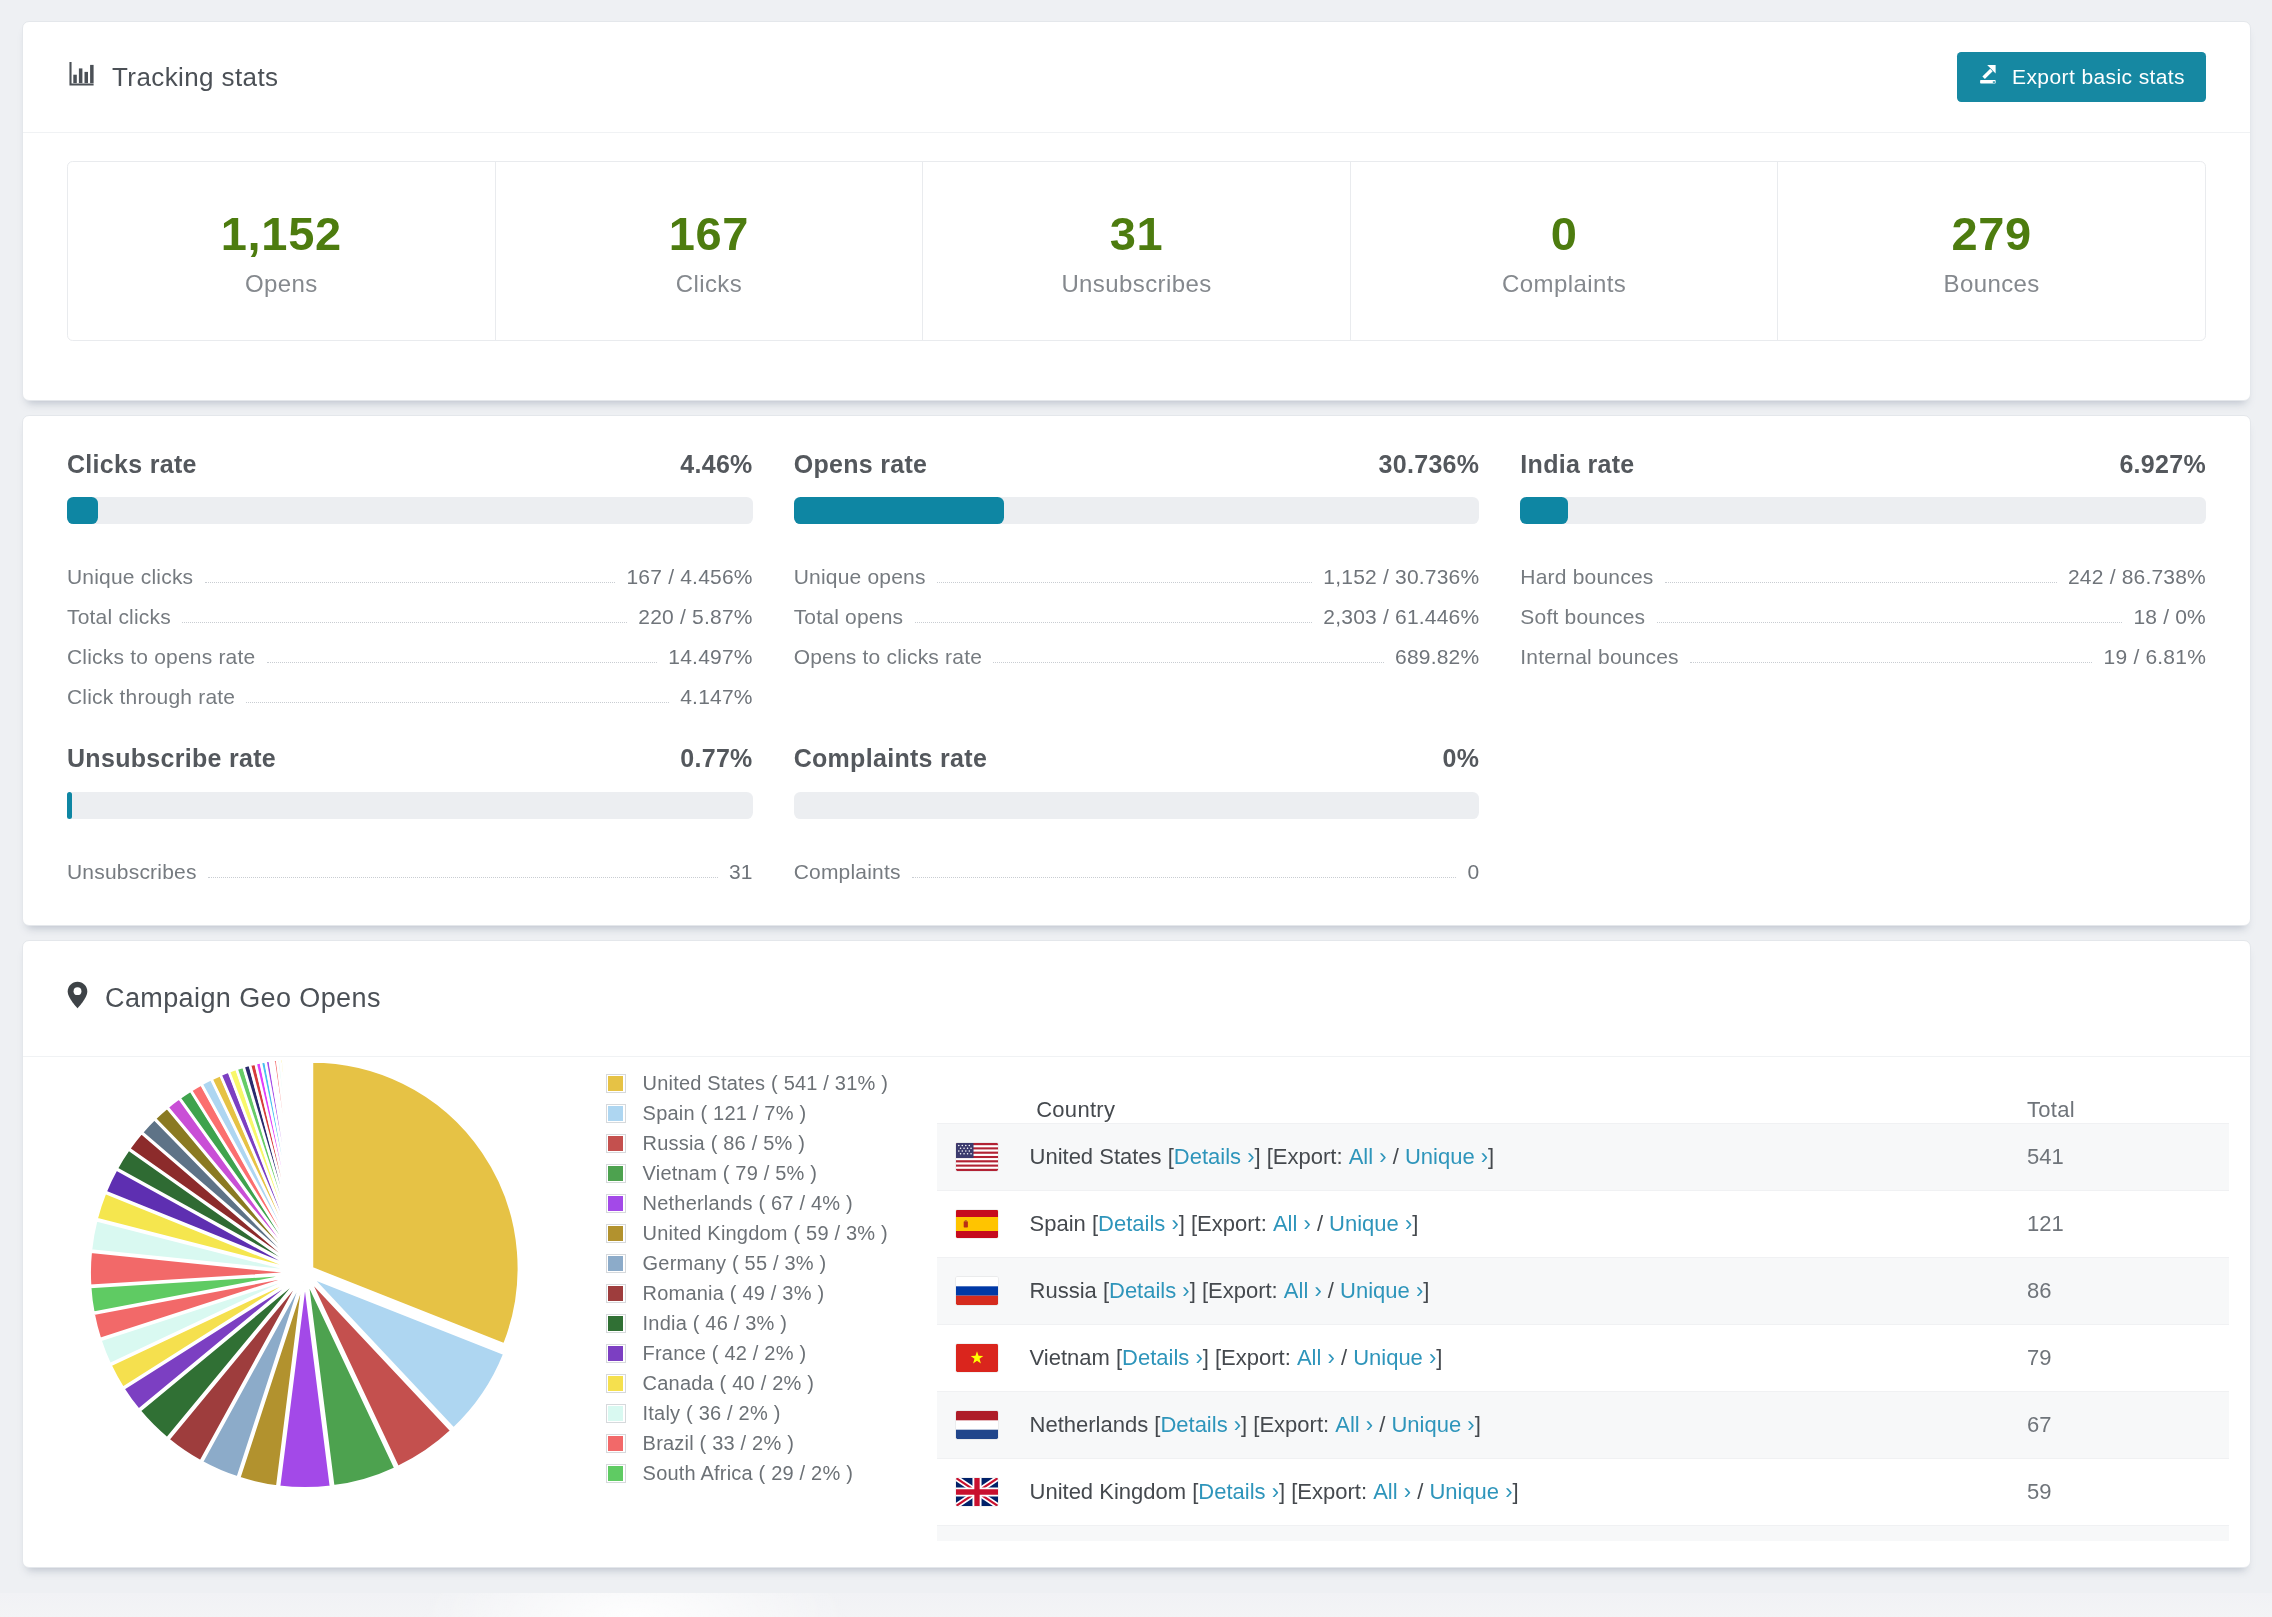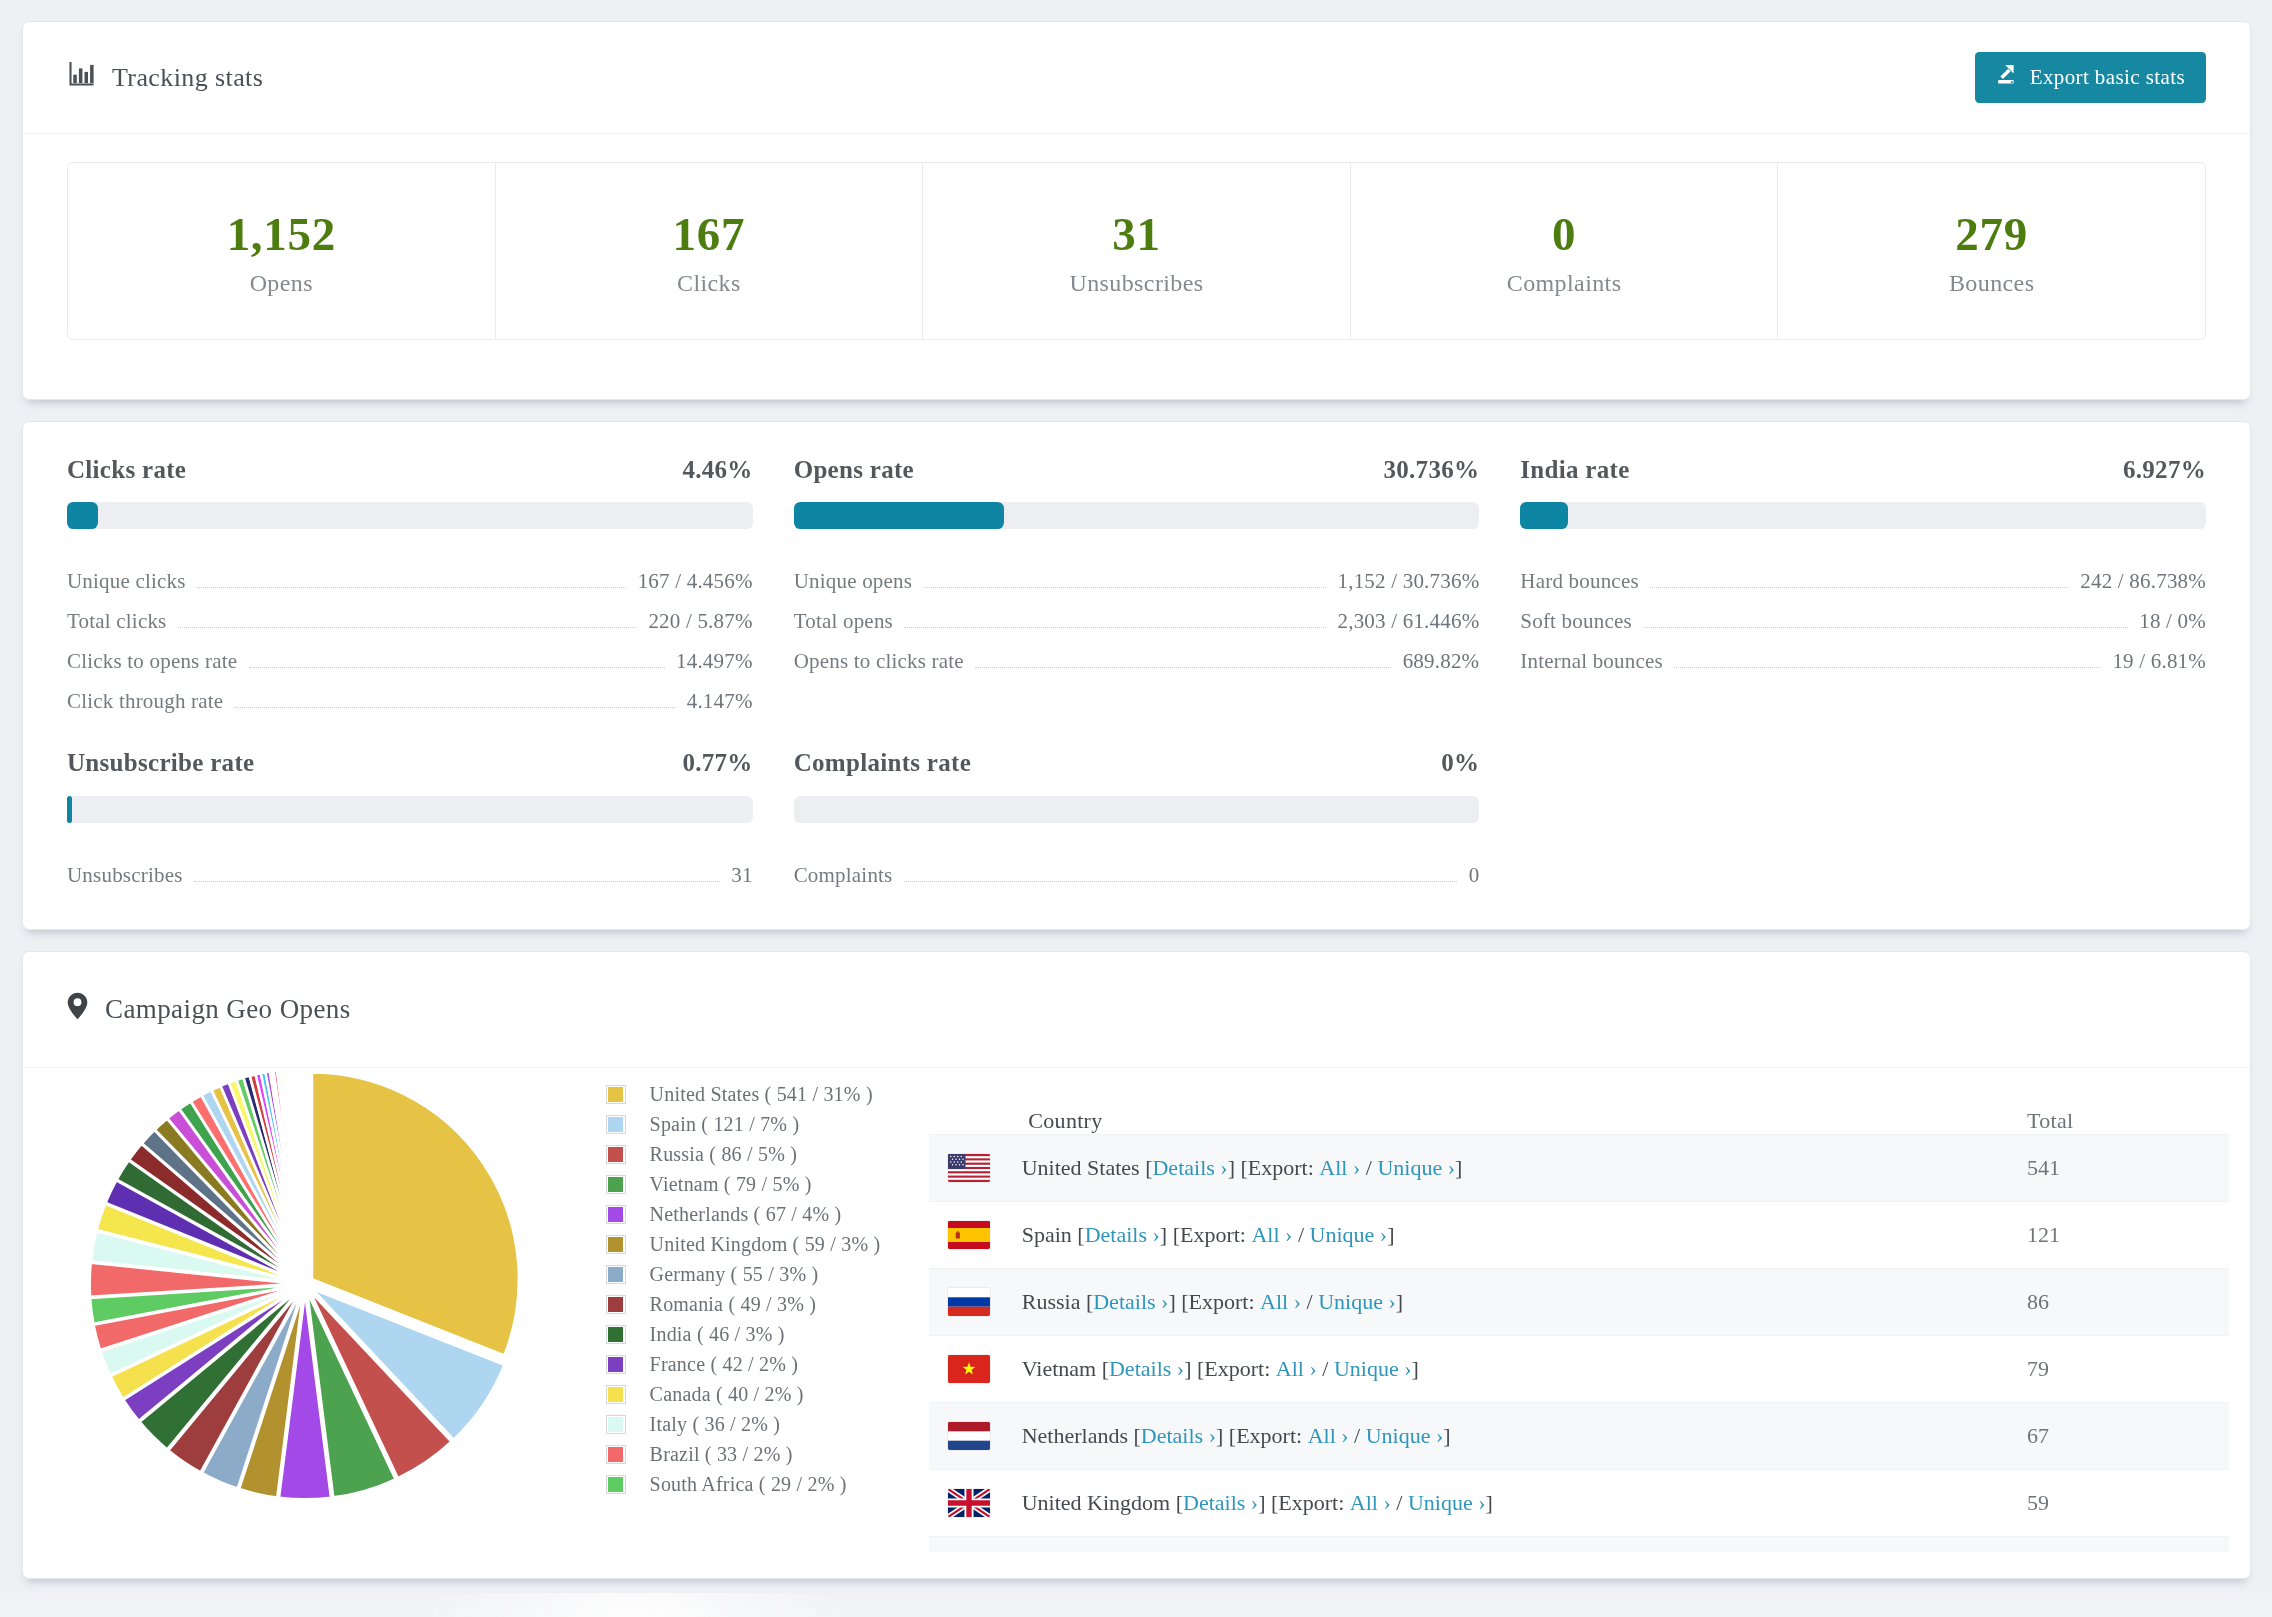--- a/index.html
+++ b/index.html
@@ -6,22 +6,21 @@
   body{
     width:2273px;height:1618px;overflow:hidden;position:relative;
     background:#eef0f3;
     font-family:"Liberation Sans", sans-serif;
     color:#55595e;
   }
   .page{padding:21px 22px;}
   .card{
     background:#fff;border:0.7px solid #e4e7eb;border-radius:7px;
     box-shadow:0 7px 8.5px -5.6px rgba(125,135,155,.45);
-    margin-bottom:21px;
-    font-family:Liberation Serif, serif;
+    margin-bottom:14px;
   }
   .card-header{
     display:flex;align-items:center;
     padding:30px 44px;border-bottom:1.4px solid #f0f2f4;
   }
   .card-title{font-size:26px;color:#4b5056;letter-spacing:0.4px;display:flex;align-items:center;gap:17px;}
   .card-title svg{flex:none;}
   .spacer{flex:1;}
   .btn-export{
     display:flex;align-items:center;gap:11.3px;border:none;cursor:pointer;
@@ -45,21 +44,21 @@
   .bar{margin-top:18.4px;height:27px;background:#eceef1;border-radius:6.4px;}
   .bar-fill{height:100%;background:#0e86a3;border-radius:6.4px;}
   .rate-rows{margin-top:25.4px;}
   .rate-row{display:flex;align-items:flex-end;height:40px;font-size:21px;color:#767b80;letter-spacing:0.2px;}
   .leader{flex:1;border-bottom:1.4px dotted #c9cdd2;margin:0 11.3px 6.4px;}
   .rate-row .val{color:#6f747a;white-space:nowrap;}
   
   .geo-body{display:flex;align-items:flex-start;padding:0 21px 25.4px 66px;}
   .pie-wrap{flex:none;}
   .legend{list-style:none;margin:11.3px 0 0 85px;padding:0;flex:none;}
-  .legend li{display:flex;align-items:center;height:30px;font-size:20px;color:#6c7176;letter-spacing:0.2px;gap:7px;}
+  .legend li{display:flex;align-items:center;height:30px;font-size:20px;color:#6c7176;letter-spacing:0.2px;}
   .swatch{width:17.6px;height:17.6px;border:1.4px solid #d6d9dc;background:#fff;margin-right:17px;display:flex;flex:none;}
   .swatch i{flex:1;margin:1.4px;}
   .geo-table{flex:1;margin-left:49px;margin-top:10px;height:474px;overflow:hidden;font-size:22px;}
   .t-head{display:flex;height:56px;align-items:flex-end;color:#5a5f64;letter-spacing:0.3px;}
   .t-head .c-country{padding-left:99px;}
   .t-row{display:flex;height:66px;align-items:center;border-top:0.7px solid #f0f1f3;}
   .t-row.odd{background:#f7f8f9;}
   .c-country{flex:1;display:flex;align-items:center;padding-left:18.4px;color:#45494e;}
   .c-total{width:202px;color:#6f747a;flex:none;}
   .flag{width:42px;height:28px;flex:none;border-radius:1.4px;margin-right:32px;

